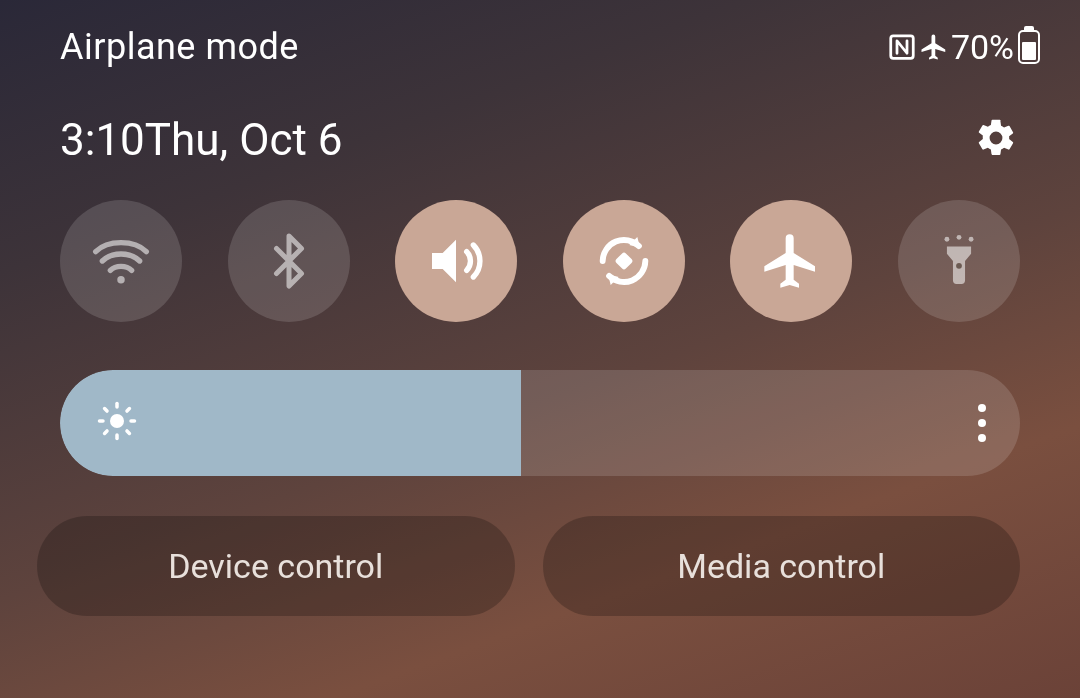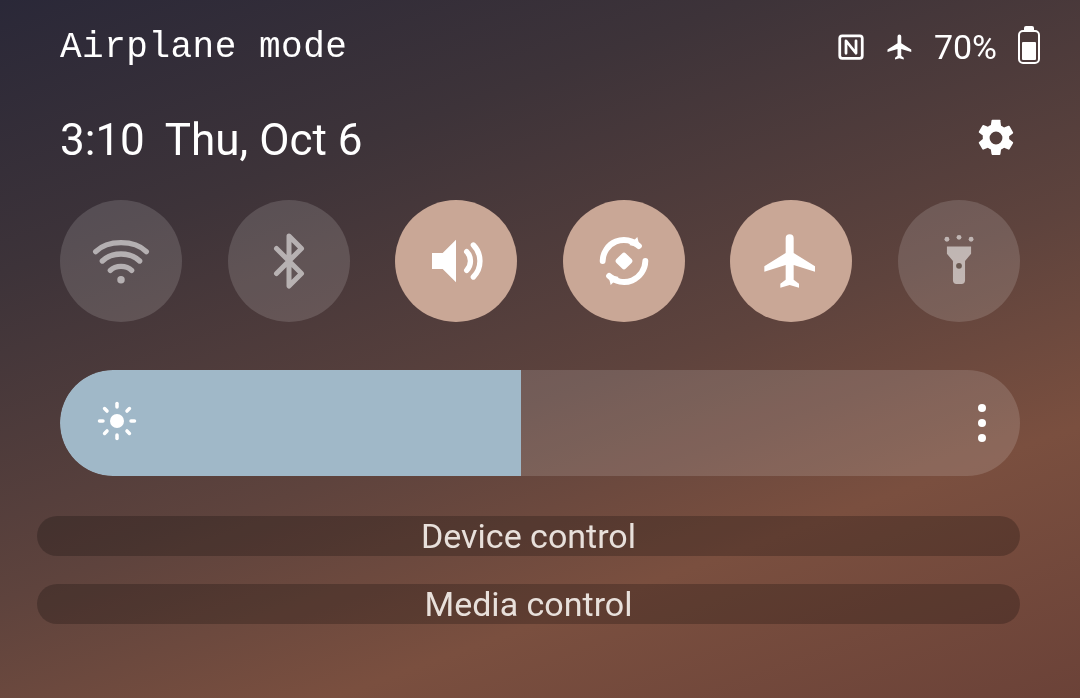--- a/index.html
+++ b/index.html
@@ -14,26 +14,25 @@
     display: flex;
     justify-content: space-between;
     align-items: center;
     padding: 20px 40px 0 60px;
     height: 74px;
   }
   .status-left {
     font-size: 36px;
     font-weight: 400;
     letter-spacing: 0.5px;
-    font-family: Liberation Mono, monospace;
   }
   .status-right {
     display: flex;
     align-items: center;
-    gap: 19px;
+    gap: 2px;
     font-size: 34px;
     font-weight: 400;
   }
   .status-right svg { display: block; }
   .battery-shell {
     width: 22px;
     height: 34px;
     border: 2.5px solid #fff;
     border-radius: 5px;
     position: relative;
@@ -61,21 +60,20 @@
 
   .datetime-row {
     display: flex;
     justify-content: space-between;
     align-items: center;
     padding: 40px 60px 0 60px;
   }
   .datetime-left {
     display: flex;
     align-items: flex-end;
-    gap: 20px;
     font-size: 44px;
     font-weight: 400;
   }
   .settings-btn {
     width: 48px;
     height: 48px;
     display: flex;
     align-items: center;
     justify-content: center;
   }
@@ -139,21 +137,20 @@
     gap: 7px;
   }
   .brightness-more span {
     width: 8px; height: 8px; border-radius: 50%; background: #fff;
   }
 
   .bottom-row {
     display: flex;
     gap: 28px;
     padding: 40px 60px 0 37px;
-    flex-direction: column;
   }
   .pill-btn {
     flex: 1;
     height: 100px;
     border-radius: 50px;
     background: rgba(0,0,0,0.22);
     display: flex;
     align-items: center;
     justify-content: center;
     font-size: 34px;

